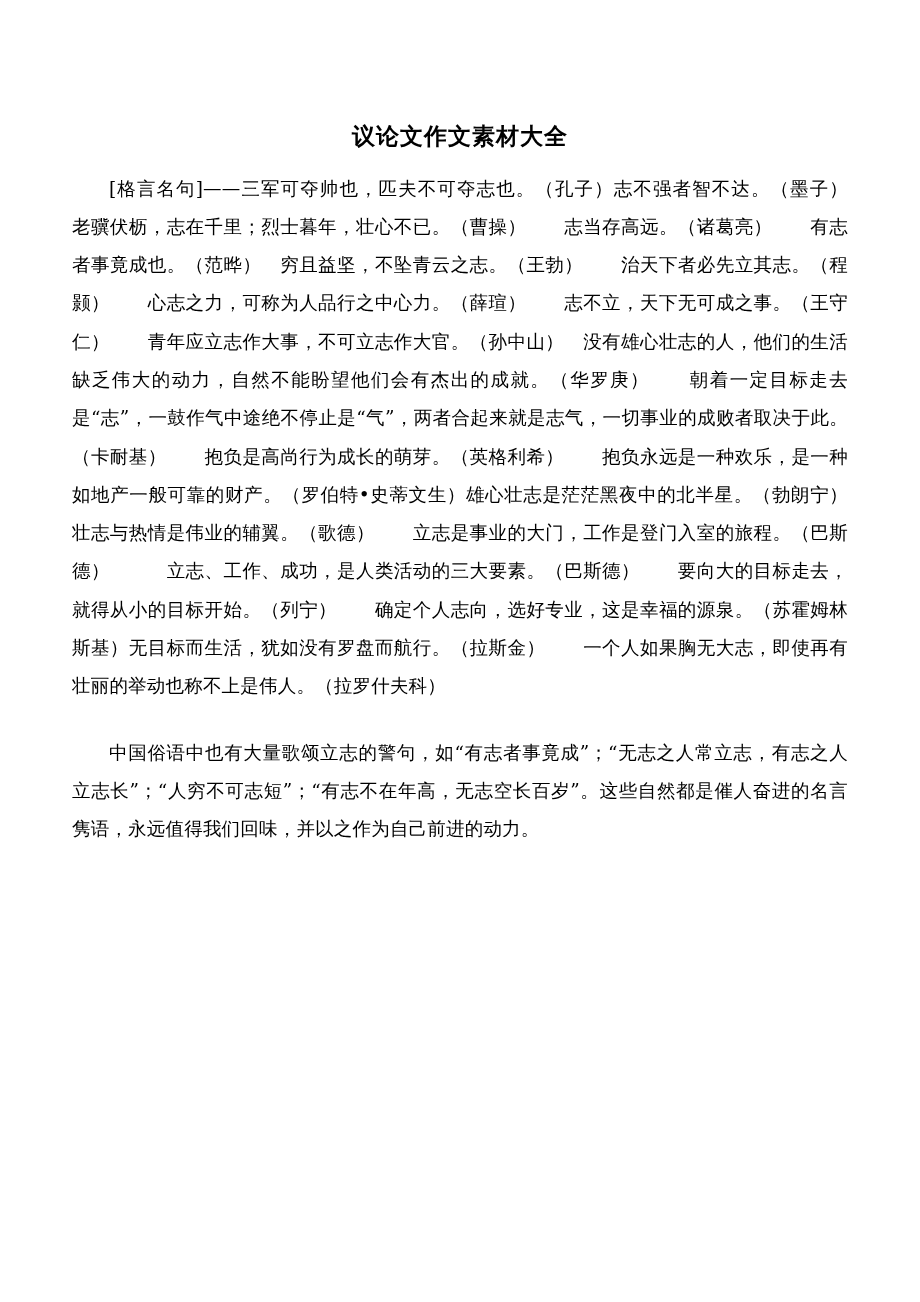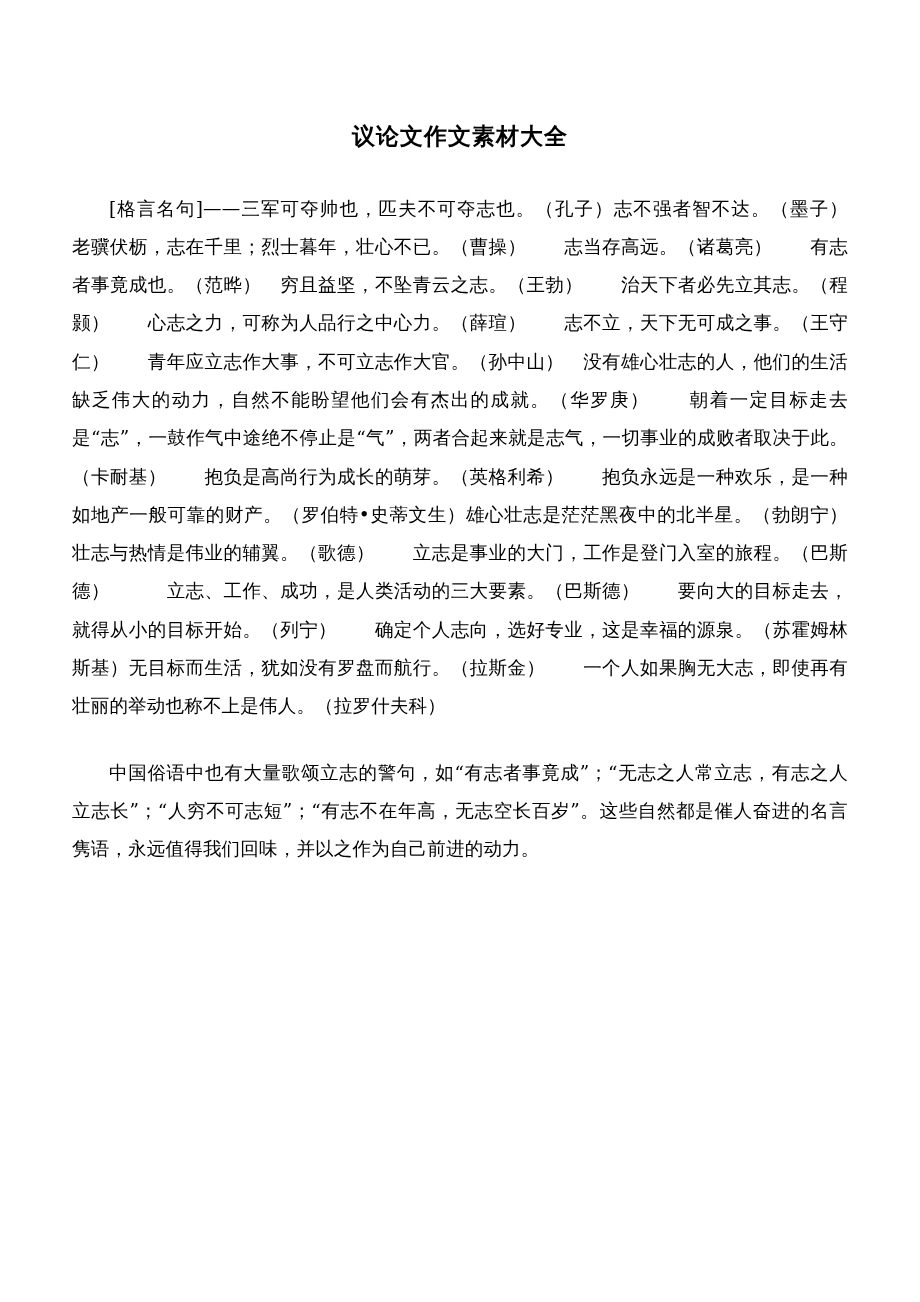--- a/index.html
+++ b/index.html
@@ -40,21 +40,21 @@
   }
   .para {
     font-size: 18.5px;
     line-height: 2.07;
     text-align: justify;
     text-justify: inter-ideograph;
     margin: 0;
     letter-spacing: 0.2px;
   }
   .para.first-body {
-    margin-top: 40px;
+    margin-top: 20px;
   }
   .para.indent {
     text-indent: 2em;
   }
   .para.gap {
     margin-top: 28px;
   }
 </style>
 </head>
 <body>

